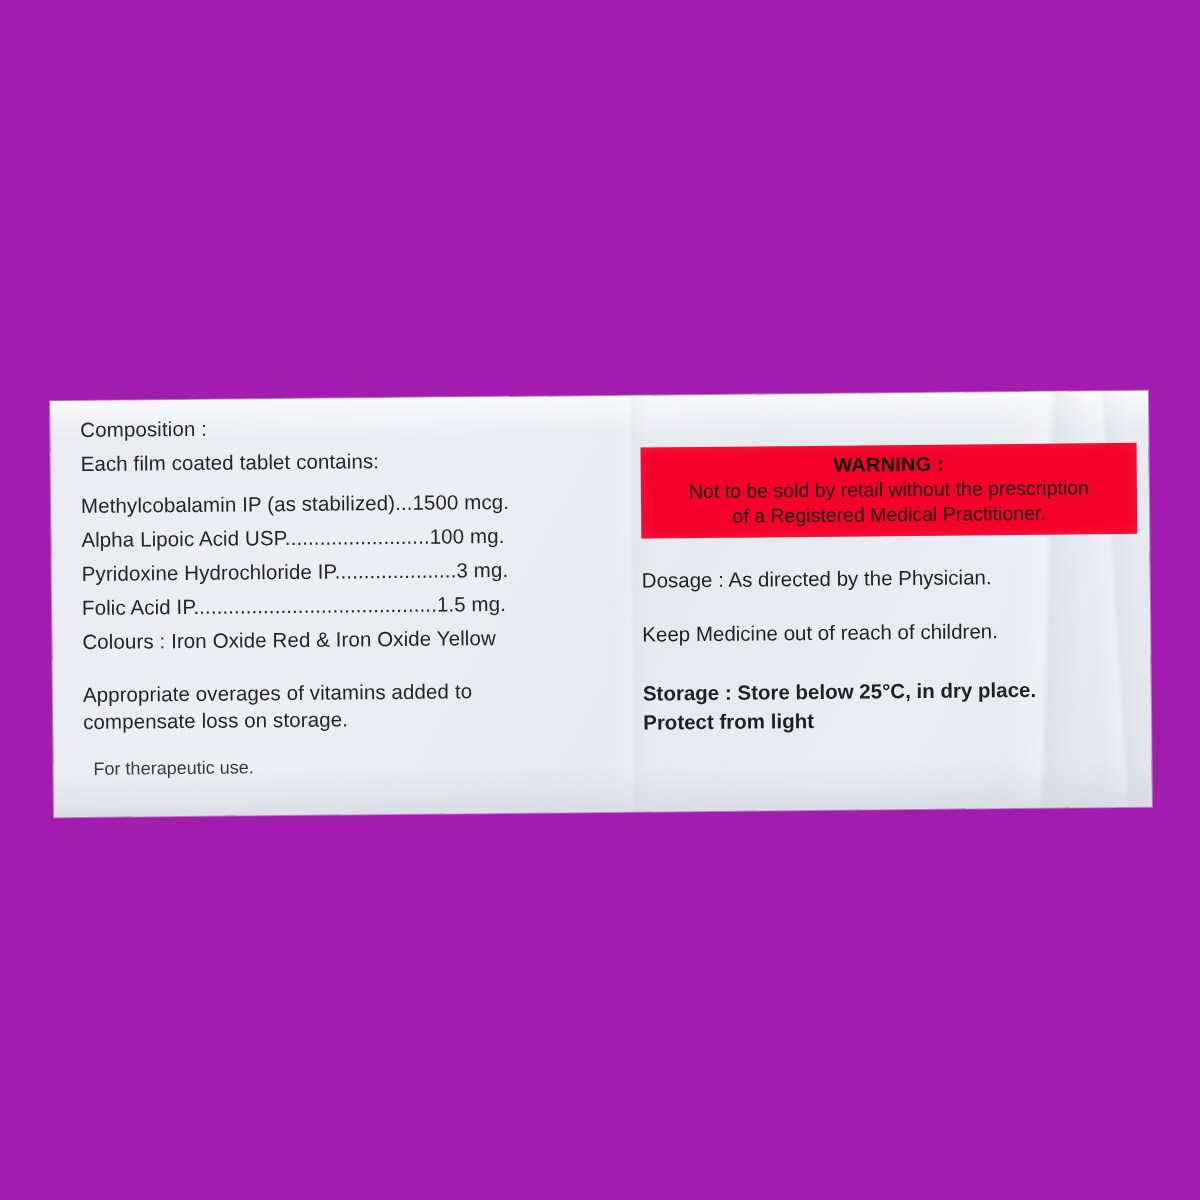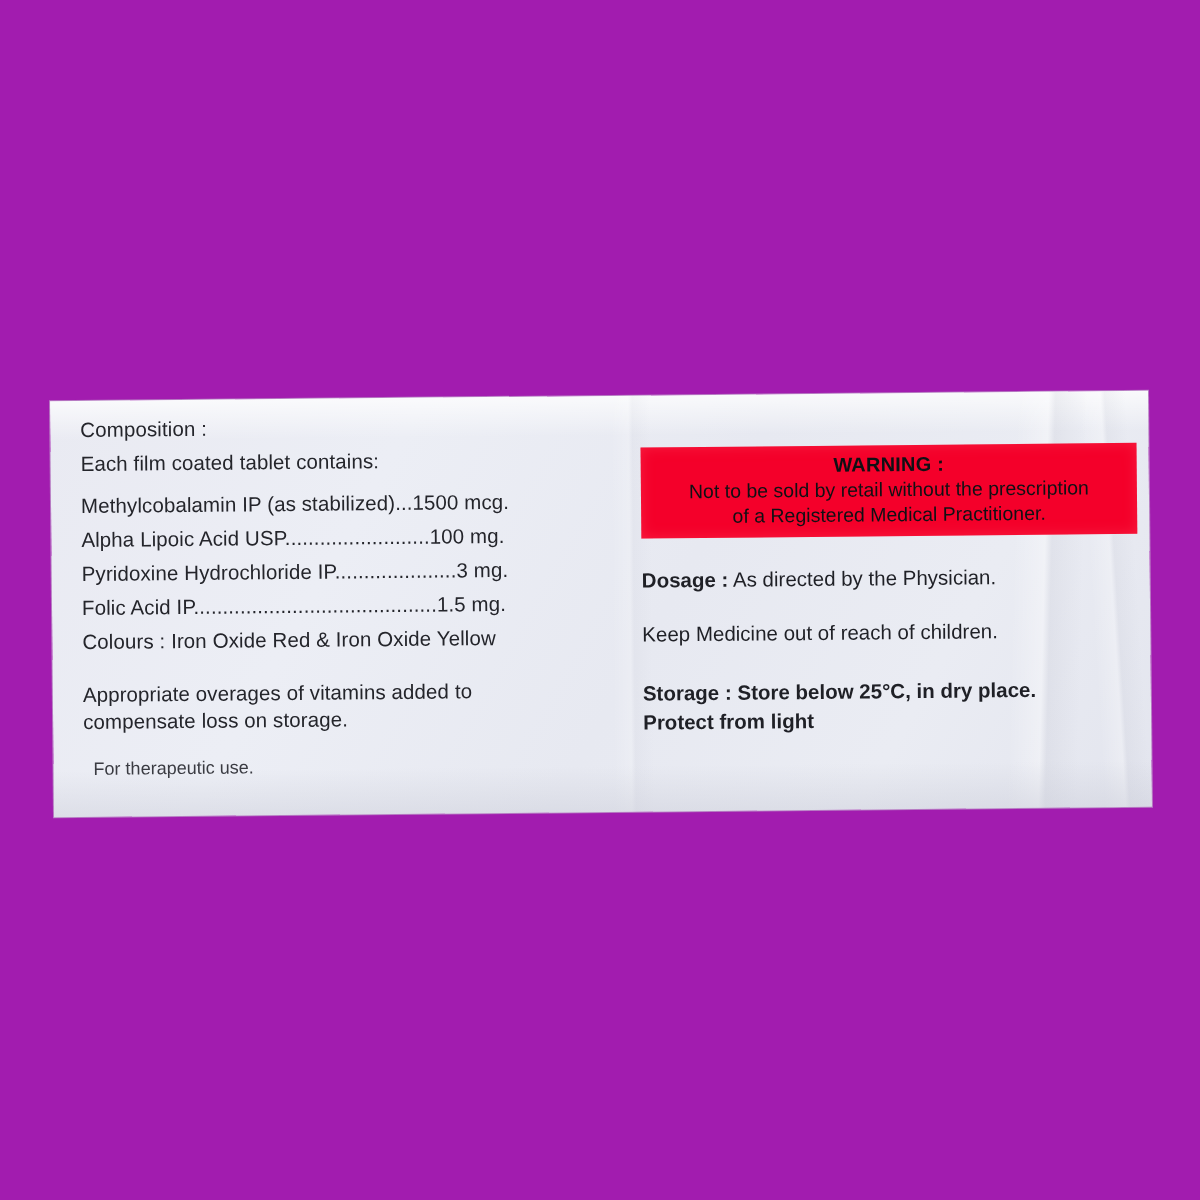--- a/index.html
+++ b/index.html
@@ -107,21 +107,21 @@
     line-height: 25px;
     letter-spacing: .2px;
   }
   #warning-box .w-text {
     font-size: 19.5px;
     line-height: 25px;
   }
 
   .r-block { margin-top: 28px; font-size: 20.5px; line-height: 28px; }
   .r-block.tight { margin-top: 26px; }
-  .b { font-weight: bold; margin-top: 6px; }
+  .b { font-weight: normal; margin-top: 6px; }
 
   #storage-block { margin-top: 30px; font-size: 20.5px; line-height: 29px; font-weight: bold; }
 </style>
 </head>
 <body>
 
 <div id="stage">
 
   <div id="carton">
 

